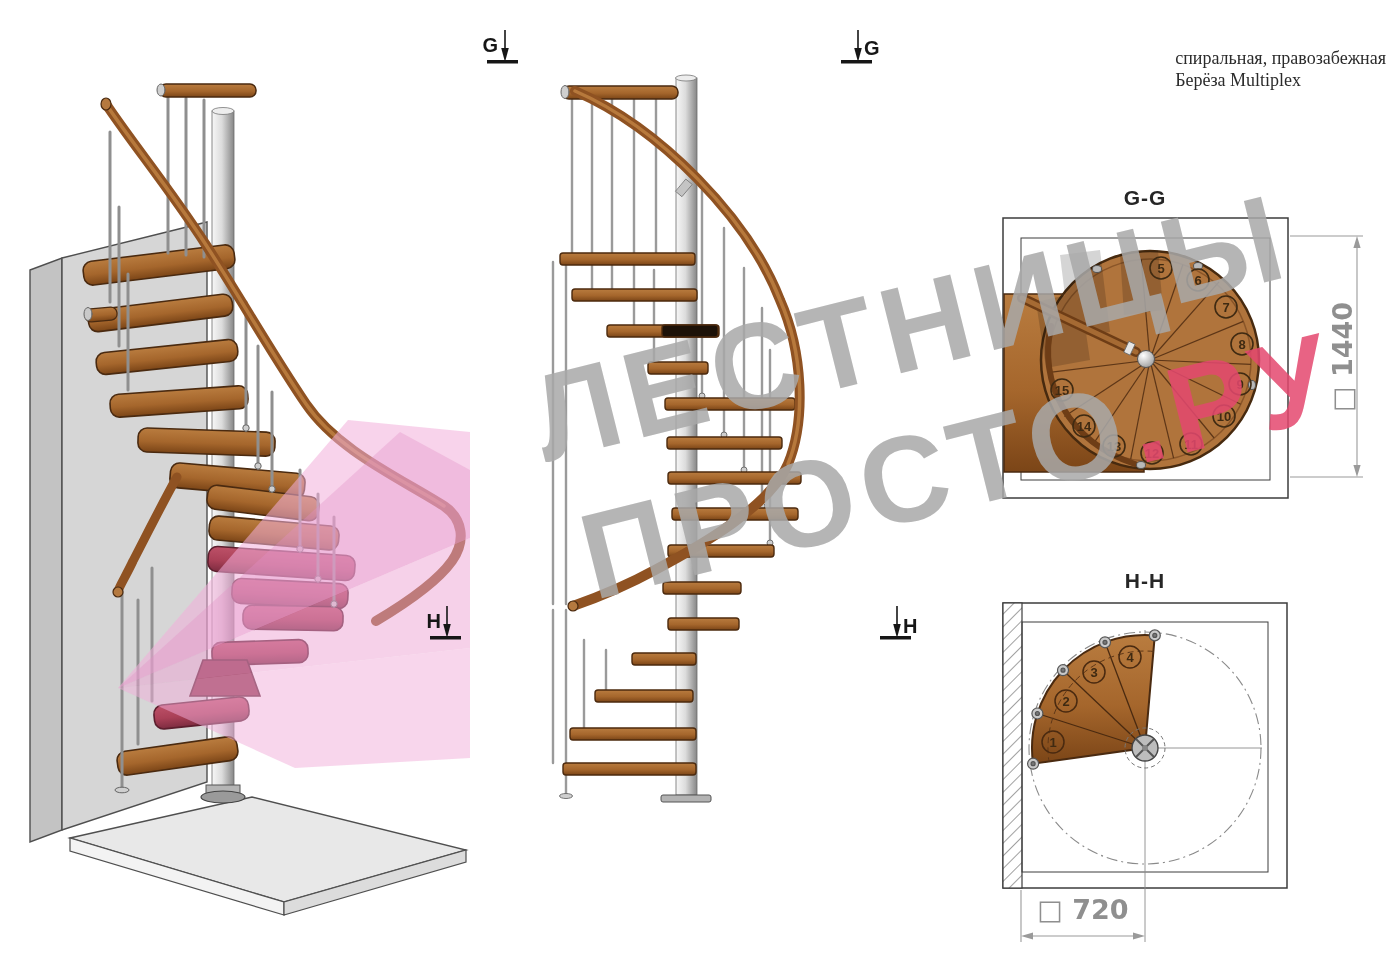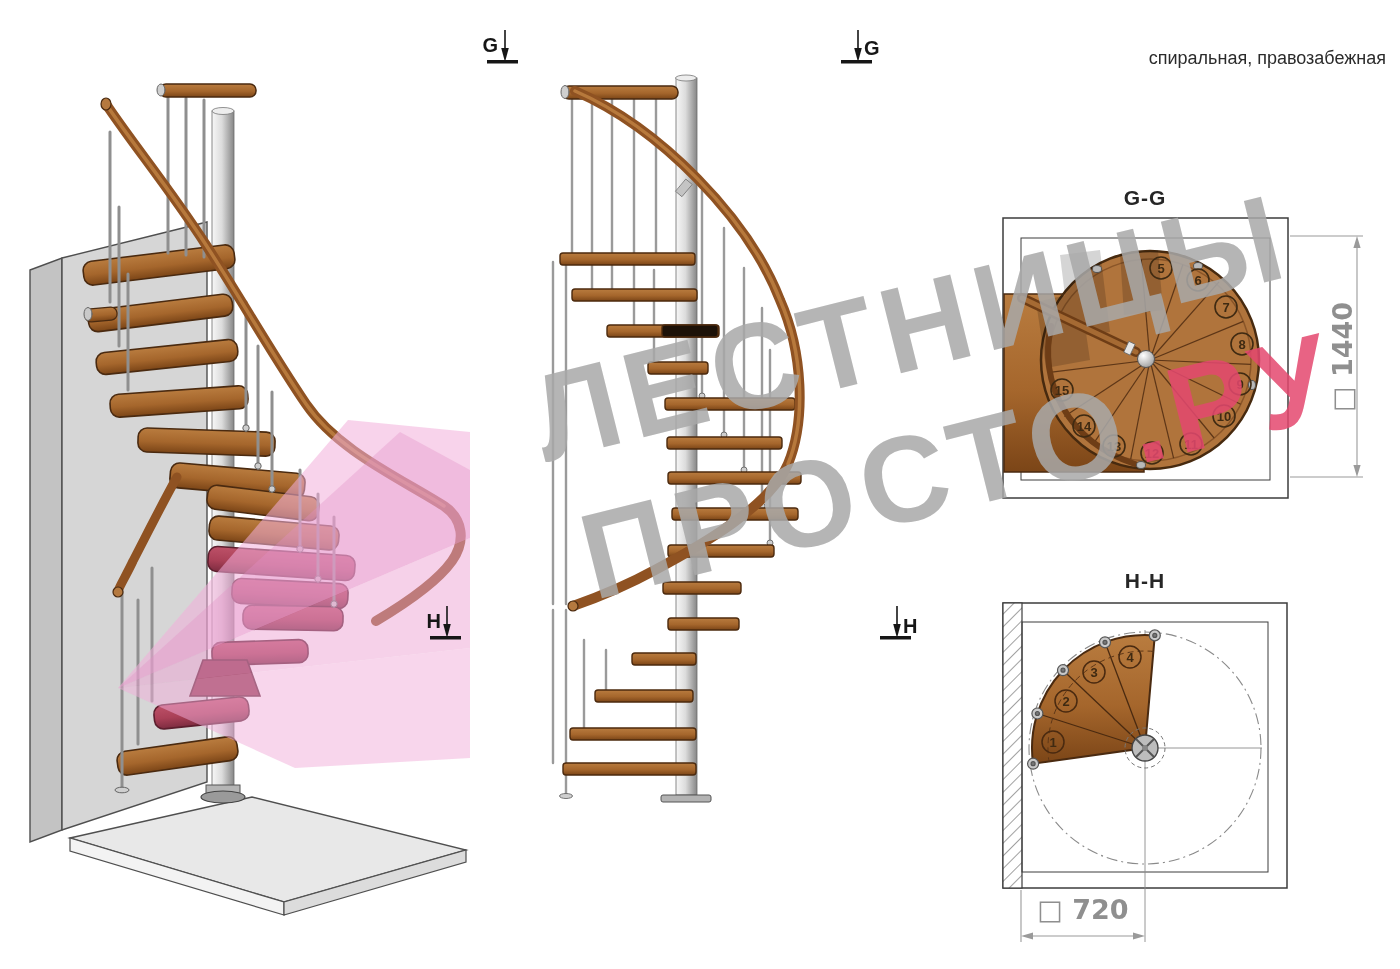--- a/index.html
+++ b/index.html
@@ -1,32 +1,33 @@
 <!DOCTYPE html>
 <html><head>
 <meta charset="utf-8">
 <style>
   html,body{margin:0;padding:0;background:#fff;}
   #stage{position:relative;width:1400px;height:969px;background:#fff;overflow:hidden;
          font-family:"Liberation Sans",sans-serif;}
   #header-info{position:absolute;top:47px;right:14px;
-               font-size:18px;line-height:22px;color:#2b2b2b;}
+               font-size:18px;line-height:22px;color:#2b2b2b;font-family:Liberation Serif, serif;}
   svg text{font-family:"Liberation Sans",sans-serif;}
   .dimtxt{font-family:"DejaVu Sans",sans-serif;font-weight:bold;fill:#8f8f8f;}
   .numtxt{font-size:13px;font-weight:bold;fill:#3f2a12;}
   .title{font-size:21px;font-weight:bold;fill:#262626;letter-spacing:1px;}
   .marker{font-size:20px;font-weight:bold;fill:#161616;}
 </style>
 </head>
 <body>
 
 <div id="stage">
 
 <div id="header-info">
   <div>спиральная, правозабежная</div>
+  <div>Берёза Multiplex</div>
 </div>
 
 <svg width="1400" height="969" viewBox="0 0 1400 969">
 <defs>
   <linearGradient id="poleG" x1="0" y1="0" x2="1" y2="0">
     <stop offset="0" stop-color="#f7f7f7"></stop>
           <stop offset="0.45" stop-color="#dcdcdc"></stop>
     <stop offset="1" stop-color="#868686"></stop>
   </linearGradient>
   <linearGradient id="woodT" x1="0" y1="0" x2="0" y2="1">

